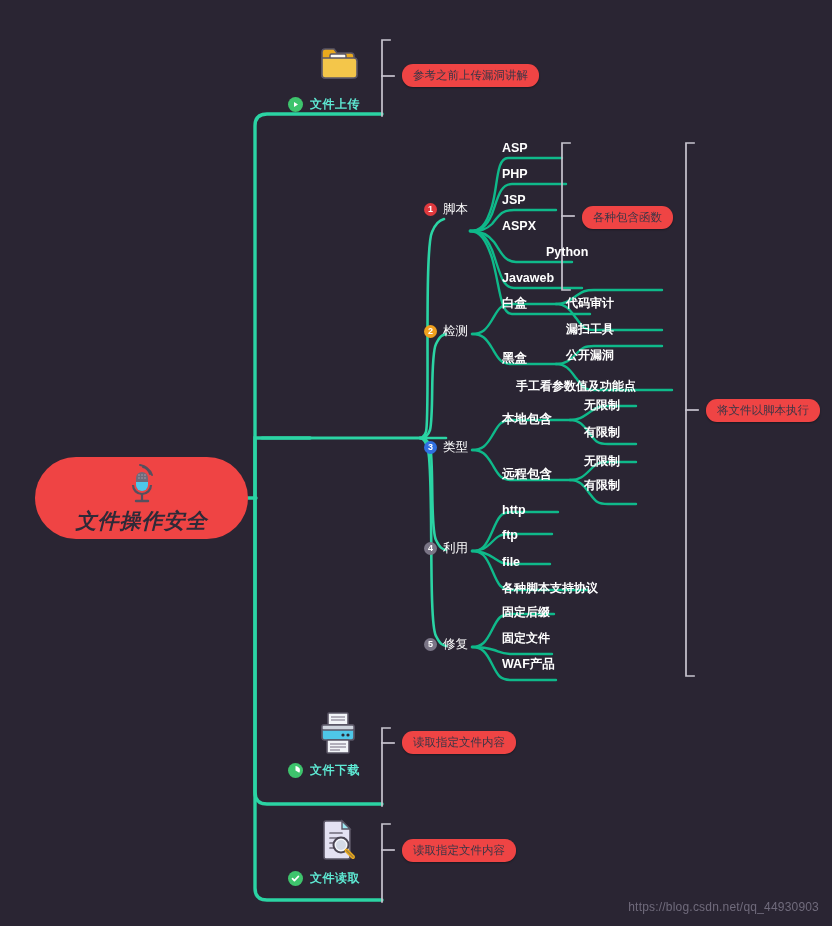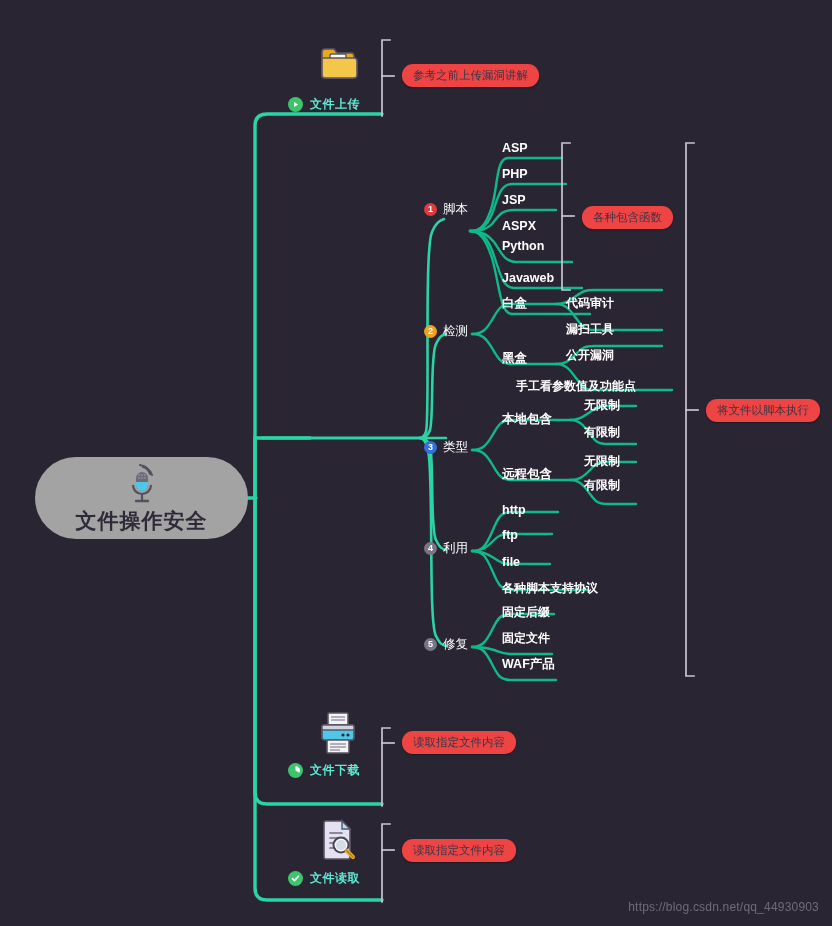--- a/index.html
+++ b/index.html
@@ -7,23 +7,23 @@
     width:832px;height:926px;position:relative;overflow:hidden;
     font-family:"Liberation Sans","DejaVu Sans",sans-serif;
     background:#2a2533;
   }
   #stage{position:absolute;inset:0;width:832px;height:926px;}
   svg#wires{position:absolute;left:0;top:0;width:832px;height:926px;pointer-events:none;}
 
   
   .center-node{
     position:absolute;left:35px;top:457px;width:213px;height:82px;
-    background:#a3a3a3;border-radius:41px;
+    background:#ef4444;border-radius:41px;
     display:flex;flex-direction:column;align-items:center;justify-content:flex-end;
-    padding-bottom:8px;box-sizing:border-box;
+    padding-bottom:8px;box-sizing:border-box;font-style:italic;
   }
   .center-node .label{
     font-size:21px;font-weight:bold;color:#2f2a38;letter-spacing:1px;line-height:1;
   }
   .center-icon{position:absolute;left:50%;top:6px;transform:translateX(-50%);}
 
   
   .topic{position:absolute;}
   .topic .icon-wrap{position:absolute;left:50%;transform:translateX(-50%);top:0;}
   .topic .title-row{
@@ -259,21 +259,21 @@
   <div class="note" style="left:402px;top:839px;">读取指定文件内容</div>
 
   <div class="node-text row-flex" style="left:424px;top:203px;">
     <span class="badge badge-num" style="background:#e0393e;">1</span>
     <span class="lvl1 cn">脚本</span>
   </div>
   <div class="node-text lvl2" style="left:502px;top:142px;">ASP</div>
   <div class="node-text lvl2" style="left:502px;top:168px;">PHP</div>
   <div class="node-text lvl2" style="left:502px;top:194px;">JSP</div>
   <div class="node-text lvl2" style="left:502px;top:220px;">ASPX</div>
-  <div class="node-text lvl2" style="left:502px;top:240px;">Python</div>
+  <div class="node-text lvl2" style="left:502px;top:246px;padding-left:44px;">Python</div>
   <div class="node-text lvl2" style="left:502px;top:272px;">Javaweb</div>
   <div class="note" style="left:582px;top:206px;">各种包含函数</div>
 
   <div class="node-text row-flex" style="left:424px;top:325px;">
     <span class="badge badge-num" style="background:#f0a11e;">2</span>
     <span class="lvl1 cn">检测</span>
   </div>
   <div class="node-text lvl2 cn" style="left:502px;top:297px;">白盒</div>
   <div class="node-text lvl2 cn" style="left:502px;top:352px;">黑盒</div>
   <div class="node-text lvl3 cn" style="left:566px;top:297px;">代码审计</div>

